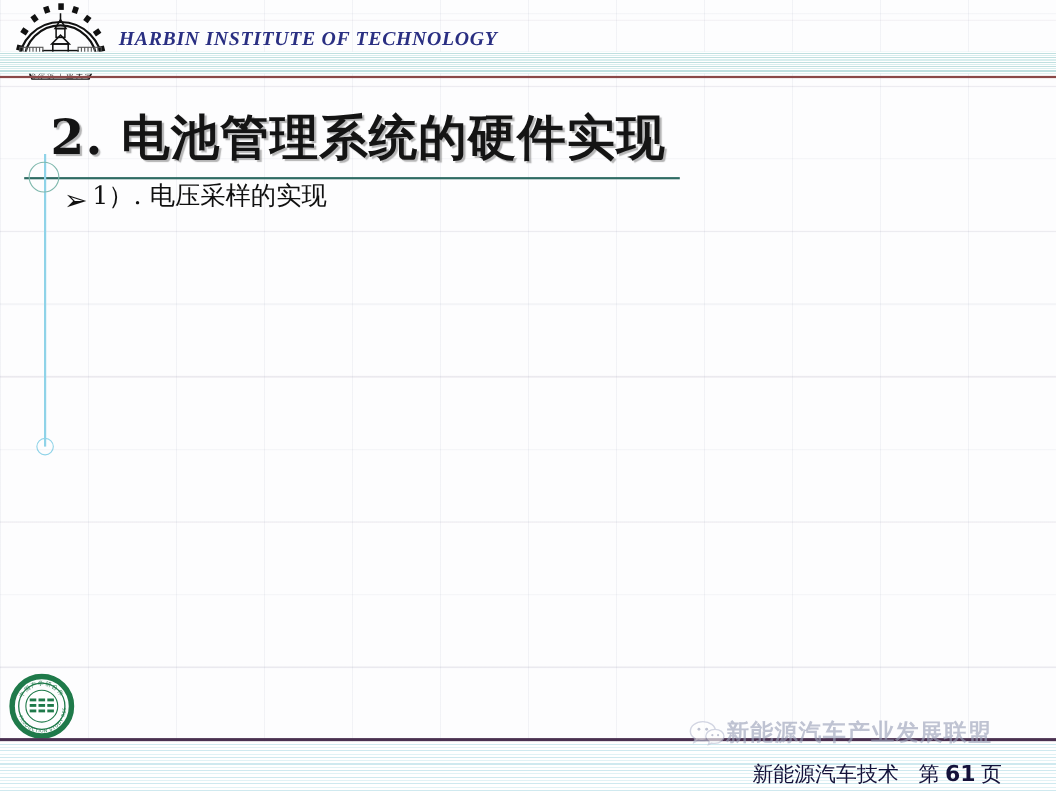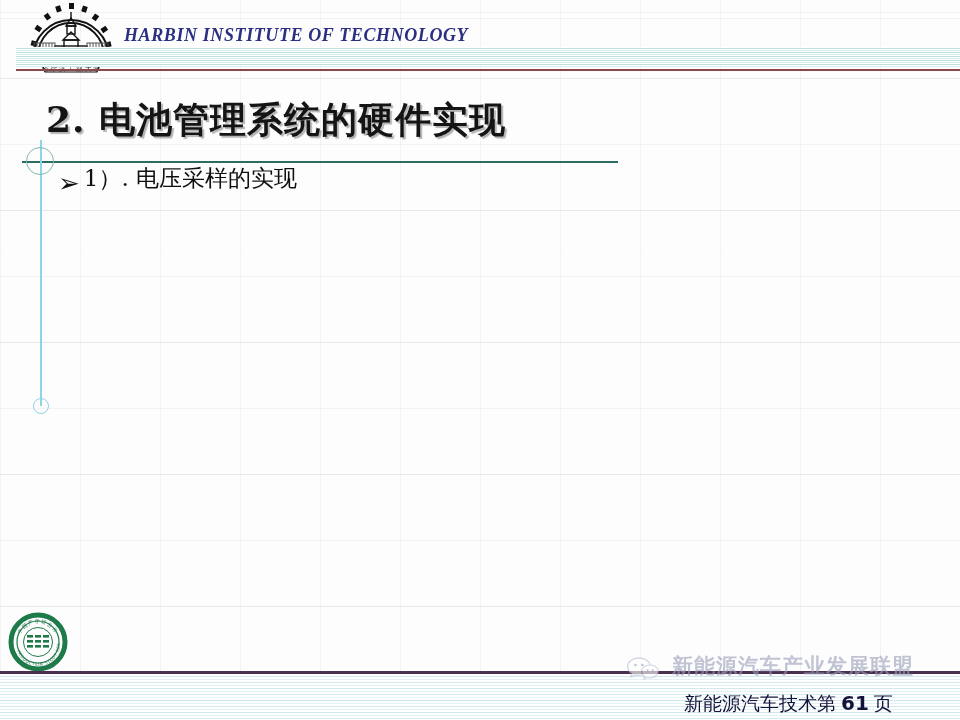--- a/index.html
+++ b/index.html
@@ -24,21 +24,21 @@
   }
   .grid-bg2{
     position:absolute;inset:0;
     background-image:
       repeating-linear-gradient(to bottom, rgba(140,120,150,.10) 0 1px, transparent 1px 132px);
     background-position:0 78px;
     pointer-events:none;
   }
   
   .top-band{
-    position:absolute;left:16px;top:0;width:812px;height:76px;
+    position:absolute;left:0;top:0;width:812px;height:76px;
   }
   .stripes-top{
     position:absolute;left:0;top:47px;width:960px;height:20px;
     background:repeating-linear-gradient(to bottom,
         #ffffff 0 1px,
         #bfe0e0 1px 2px,
         #ffffff 2px 3px,
         #d8eeee 3px 4px);
   }
   .rule-top{
@@ -52,21 +52,21 @@
     font-size:18px;letter-spacing:.6px;
     color:#2a2f82;
     white-space:nowrap;
   }
   .hit-logo{position:absolute;left:12px;top:2px;width:86px;height:74px;}
   
   .title{
     position:absolute;left:46px;top:96px;
     font-family:"DejaVu Serif","Liberation Serif",serif;
     font-weight:bold;
-    font-size:36px;
+    font-size:44px;
     color:#141414;
     text-shadow:2px 2px 1px rgba(120,120,120,.55);
     white-space:nowrap;
     letter-spacing:1px;
   }
   
   .deco-h{
     position:absolute;left:22px;top:161px;width:596px;height:2px;
     background:#2e6b63;
   }
@@ -119,37 +119,37 @@
         #ffffff 0 2px,
         #cfe9ef 2px 3px,
         #ffffff 3px 5px,
         #e2f2f5 5px 6px);
   }
   
   .seal{position:absolute;left:8px;top:612px;width:60px;height:60px;}
   
   .watermark{
     position:absolute;left:626px;top:652px;
-    display:flex;align-items:flex-end;gap:12px;
+    display:flex;align-items:center;gap:0;
     opacity:.62;
   }
   .wm-bubble{width:34px;height:24px;flex:0 0 auto;}
   .wm-text{
     font-family:"DejaVu Sans","Liberation Sans",sans-serif;
     font-size:21px;font-weight:bold;color:#9aa0b8;
     letter-spacing:1px;white-space:nowrap;
   }
   
   .footer-line{
     position:absolute;left:684px;top:688px;
     font-family:"DejaVu Sans","Liberation Sans",sans-serif;
     font-size:19px;color:#14123a;white-space:nowrap;
     display:flex;align-items:baseline;gap:0;
   }
-  .footer-line .seg{}
+  .footer-line .seg{margin-right:18px;}
   .footer-line .pg{margin:3px 5px;font-weight:bold;font-size:20px;}
 </style>
 </head>
 <body>
 
 <div id="slide">
 
   <div class="grid-bg"></div>
   <div class="grid-bg2"></div>
 

